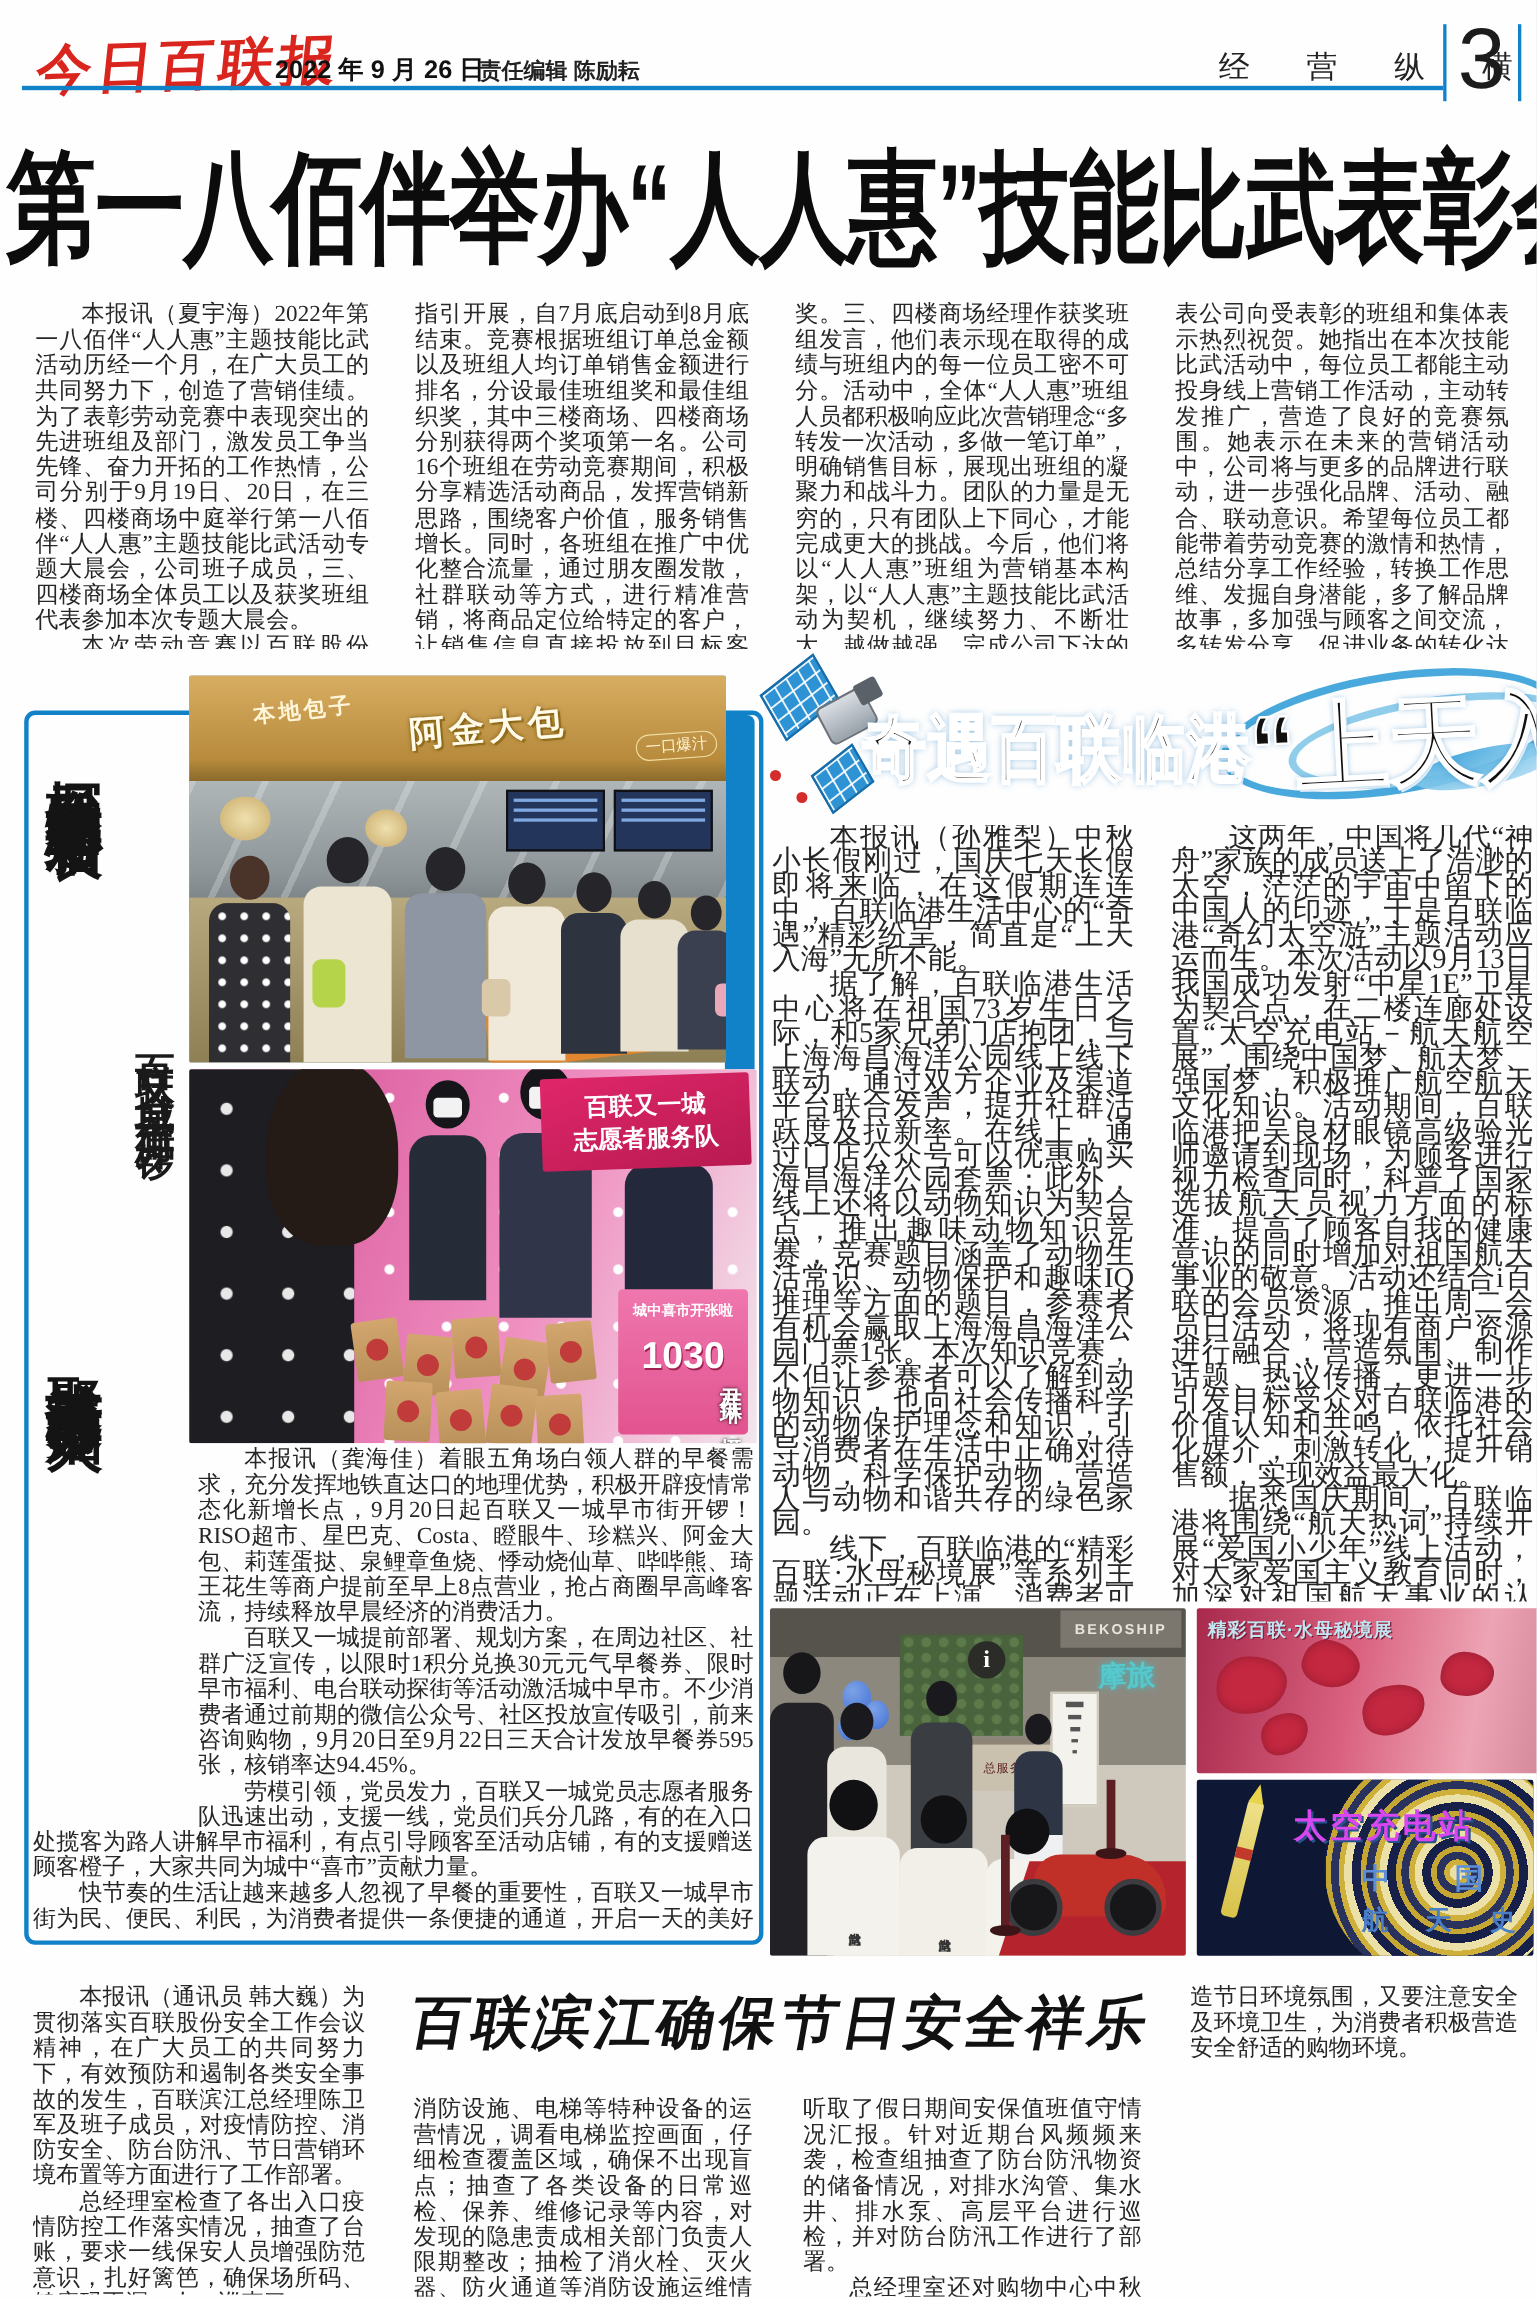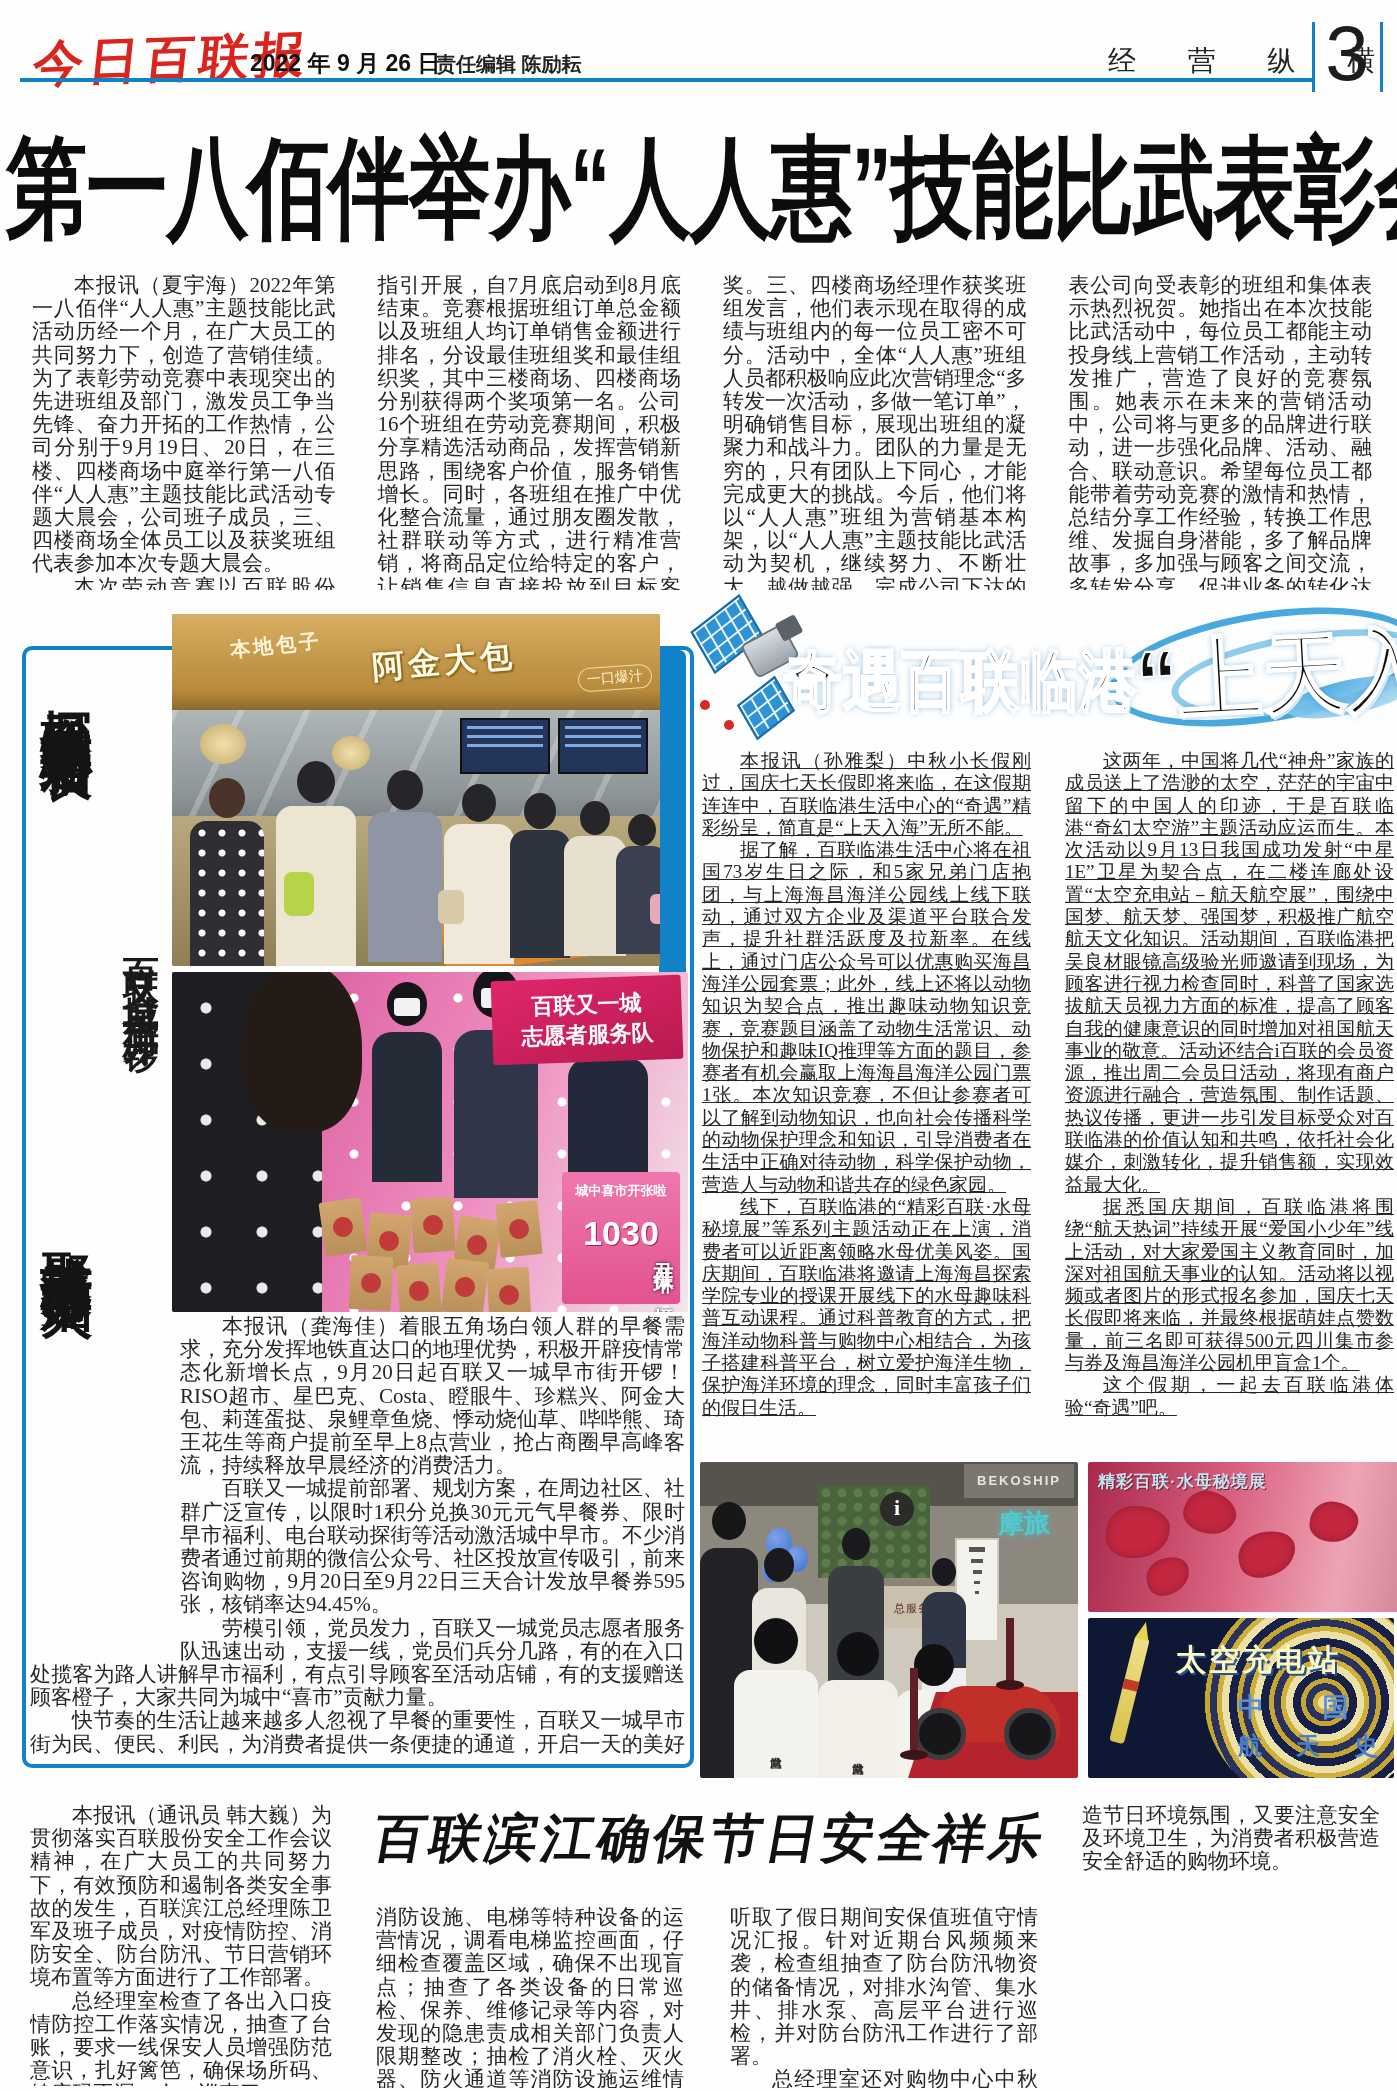--- a/index.html
+++ b/index.html
@@ -93,21 +93,21 @@
   .sat-p{position:absolute;background:#2e93d4;border:2px solid #1b6da8;
       background-image:linear-gradient(rgba(255,255,255,.9) 2px,transparent 2px),linear-gradient(90deg,rgba(255,255,255,.9) 2px,transparent 2px);
       background-size:13px 13px;}
   .sat-p1{left:2px;top:6px;width:58px;height:44px;transform:rotate(-38deg) skewX(-8deg);}
   .sat-p2{left:48px;top:84px;width:44px;height:36px;transform:rotate(-38deg) skewX(-8deg);}
   .sat-body{position:absolute;left:52px;top:28px;width:44px;height:34px;background:linear-gradient(#d8dde2,#9aa2ab);border-radius:6px;transform:rotate(-28deg);border:2px solid #6d747c;}
   .sat-cap{position:absolute;left:84px;top:14px;width:22px;height:20px;background:#5a6168;border-radius:3px;transform:rotate(-28deg);}
   .sat-dot{position:absolute;width:10px;height:10px;border-radius:50%;background:#d42b2b;}
   .a3-cols{left:2px;top:150px;width:692px;height:706px;display:flex;gap:34px;overflow:hidden;}
   .a3-cols .col{flex:1;}
-  .a3-cols p{font-size:19px;line-height:22.3px;text-decoration:underline;}
+  .a3-cols p{font-size:26px;line-height:22.3px;}
   
   .ph3{left:0px;top:862px;width:378px;height:316px;background:linear-gradient(#56524c 0 14%,#8d887e 14% 45%,#cfc9bd 45% 80%,#ded8cc 80%);}
   .p3-plant{position:absolute;left:118px;top:24px;width:112px;height:92px;background:#49633c;
       background-image:radial-gradient(circle,#5d7a4a 4px,transparent 5px);background-size:16px 14px;}
   .p3-sign{position:absolute;right:4px;top:2px;width:110px;height:34px;background:#7b766e;color:#e8e5df;
       font:bold 13px "Liberation Sans",sans-serif;text-align:center;line-height:34px;letter-spacing:2px;}
   .p3-neon{position:absolute;right:28px;top:44px;font:bold 26px "Liberation Sans",sans-serif;color:#4ad8e0;opacity:.8;text-shadow:0 0 6px #2ad0dc;transform:rotate(-2deg);}
   .p3-info{position:absolute;left:180px;top:30px;width:34px;height:34px;border-radius:50%;background:#2b2b28;color:#fff;
       font:bold 22px "Liberation Serif",serif;text-align:center;line-height:32px;}
   .p3-desk{position:absolute;left:158px;top:118px;width:120px;height:42px;background:#c9c0ae;border-top:6px solid #8c8576;
@@ -125,21 +125,21 @@
   .ph4{left:388px;top:862px;width:348px;height:150px;background:linear-gradient(100deg,#a8294c,#d9607e 40%,#eda4b4 72%,#c87b8e);}
   .blob{position:absolute;background:#c42740;border-radius:46% 54% 58% 42%/55% 45% 60% 40%;box-shadow:inset 0 0 10px rgba(0,0,0,.25);}
   .p4-label{position:absolute;left:10px;top:8px;font:bold 17px "Liberation Sans",sans-serif;color:#bfe6f2;text-shadow:1px 1px 0 #7a1830;letter-spacing:1px;}
   
   .ph5{left:388px;top:1018px;width:306px;height:160px;background:#0e1733;}
   .p5-swirl{position:absolute;right:-30px;top:-28px;width:220px;height:216px;border-radius:50%;opacity:.95;
       background:repeating-radial-gradient(circle at 55% 52%,#f7ecae 0 7px,#d8b83a 7px 12px,#2a3460 12px 19px,#cfae34 19px 24px,#16204a 24px 32px);}
   .p5-rocket{position:absolute;left:34px;top:18px;width:15px;height:108px;background:linear-gradient(#efe08a,#d8c24a);transform:rotate(14deg);border-radius:4px;}
   .p5-rocket::before{content:"";position:absolute;left:0;top:-16px;border-left:7.5px solid transparent;border-right:7.5px solid transparent;border-bottom:18px solid #e8d44a;}
   .p5-rocket::after{content:"";position:absolute;left:0;top:44px;width:100%;height:10px;background:#c0392b;}
-  .p5-t1{position:absolute;left:88px;top:22px;font:900 30px "Liberation Sans",sans-serif;color:#fef9c3;letter-spacing:3px;text-shadow:2px 2px 0 #27538a;}
+  .p5-t1{position:absolute;left:88px;top:22px;font:900 30px "Liberation Sans",sans-serif;color:#d946ef;letter-spacing:3px;text-shadow:2px 2px 0 #27538a;}
   .p5-t2{position:absolute;left:150px;top:72px;font:bold 26px "Liberation Serif",serif;color:#5a8fd8;letter-spacing:26px;}
   .p5-t3{position:absolute;left:150px;top:112px;font:bold 24px "Liberation Serif",serif;color:#4a7fc8;letter-spacing:14px;}
   
   .blk4{left:30px;top:1800px;width:1350px;height:290px;}
   .a4-c1{left:0;top:4px;width:302px;height:282px;overflow:hidden;}
   .a4-title{left:330px;top:4px;width:700px;text-align:center;white-space:nowrap;
       font:bold 52px "Liberation Serif","DejaVu Serif",serif;color:#111;transform:skewX(-10deg);letter-spacing:4px;}
   .a4-c2{left:346px;top:106px;width:308px;height:182px;overflow:hidden;}
   .a4-c3{left:700px;top:106px;width:308px;height:182px;overflow:hidden;}
   .a4-c4{left:1052px;top:4px;width:298px;height:282px;overflow:hidden;}

